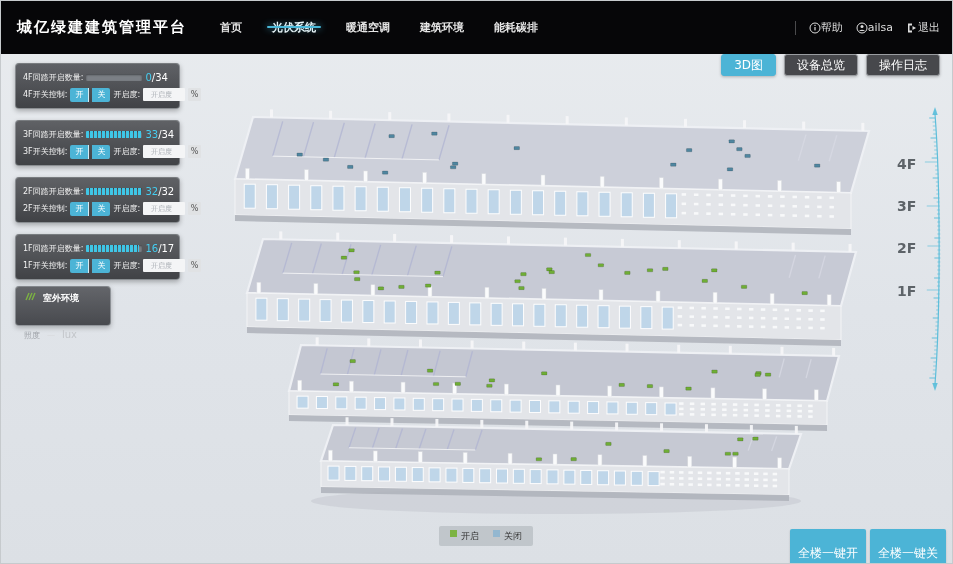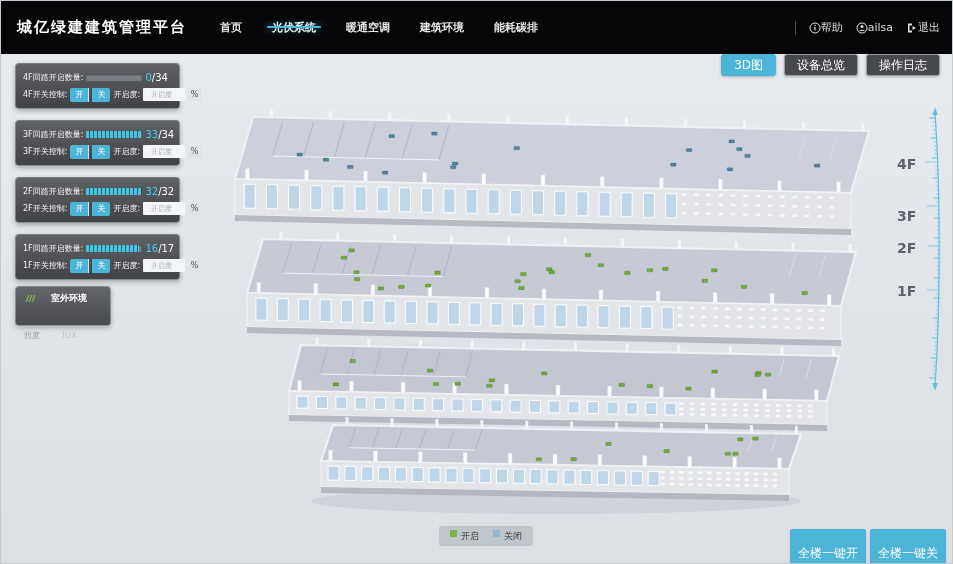--- a/index.html
+++ b/index.html
@@ -33,21 +33,21 @@
   .swbtn{width:18px;height:14px;background:#4cb4d6;color:#fff;font-size:8px;display:flex;align-items:center;justify-content:center;cursor:pointer;flex:none;}
   .swbtn.on{border-radius:2px 0 0 2px;border-right:1px solid rgba(255,255,255,.75);}
   .swbtn.off{border-radius:0 2px 2px 0;}
   .diminput{width:26px;height:13px;border:none;border-radius:1px;font-size:7px;padding:0 8px;background:#f4f5f6;color:#333;font-family:"DejaVu Sans",sans-serif;}
   .diminput::placeholder{color:#a8adb3;}
   .pctbtn{width:13px;height:13px;background:#e0e2e4;color:#555;font-size:8px;display:flex;align-items:center;justify-content:center;border-radius:1px;cursor:pointer;flex:none;}
   
   .outdoor{position:absolute;left:14px;top:246px;width:96px;height:40px;box-sizing:border-box;padding:5px 8px;
            background:linear-gradient(180deg,rgba(90,92,96,.93),rgba(60,62,66,.93));
            border:1px solid rgba(205,210,215,.45);border-radius:4px;color:#fff;z-index:20;box-shadow:0 2px 5px rgba(0,0,0,.25);}
-  .outdoor .trow{display:flex;align-items:flex-end;gap:15px;font-size:9px;font-weight:bold;}
+  .outdoor .trow{display:flex;align-items:flex-start;gap:7px;font-size:9px;font-weight:bold;}
   .outdoor .vrow{display:flex;align-items:baseline;gap:7px;font-size:8px;margin-top:5px;}
   .ilabel{color:#9ea2a8;margin-top:20px;}
   .ival{color:#d8dadc;}
   .iunit{color:#c3c6ca;font-size:10px;}
   
   .viewbtns{position:absolute;top:14px;right:12px;display:flex;gap:8px;z-index:20;}
   .vbtn{height:20px;padding:0 12px;font-size:12px;color:#fff;display:flex;align-items:center;border-radius:3px;cursor:pointer;
         background:#47484c;border:1px solid #9a9da1;box-shadow:0 1px 3px rgba(0,0,0,.25);}
   .vbtn.active{background:#4cb4d6;border-color:#4cb4d6;}
   
@@ -639,21 +639,21 @@
       </div>
     </div>
 
     <div class="viewbtns">
       <span class="vbtn active">3D图</span>
       <span class="vbtn">设备总览</span>
       <span class="vbtn">操作日志</span>
     </div>
 
     <span class="fmarker" style="top:116px">4F</span>
-    <span class="fmarker" style="top:168px">3F</span>
+    <span class="fmarker" style="top:158px">3F</span>
     <span class="fmarker" style="top:200px">2F</span>
     <span class="fmarker" style="top:243px">1F</span>
 
     <svg class="ruler" id="ruler" width="26" height="290" viewBox="0 0 26 290">
         <path d="M16,10 C21.5,80 21.5,210 16,280" fill="none" stroke="#57bcd9" stroke-width="1.2" opacity="0.95"></path>
         <line x1="16.25123668586783" y1="14" x2="10.25123668586783" y2="14" stroke="#57bcd9" stroke-width="1" opacity="0.9"></line>
         <line x1="16.50192924901872" y1="18" x2="13.501929249018719" y2="18" stroke="#57bcd9" stroke-width="0.7" opacity="0.9"></line>
         <line x1="16.751534745184355" y1="22" x2="13.751534745184355" y2="22" stroke="#57bcd9" stroke-width="0.7" opacity="0.9"></line>
         <line x1="16.999512584441458" y1="26" x2="13.999512584441458" y2="26" stroke="#57bcd9" stroke-width="0.7" opacity="0.9"></line>
         <line x1="17.245325702009175" y1="30" x2="14.245325702009175" y2="30" stroke="#57bcd9" stroke-width="0.7" opacity="0.9"></line>

